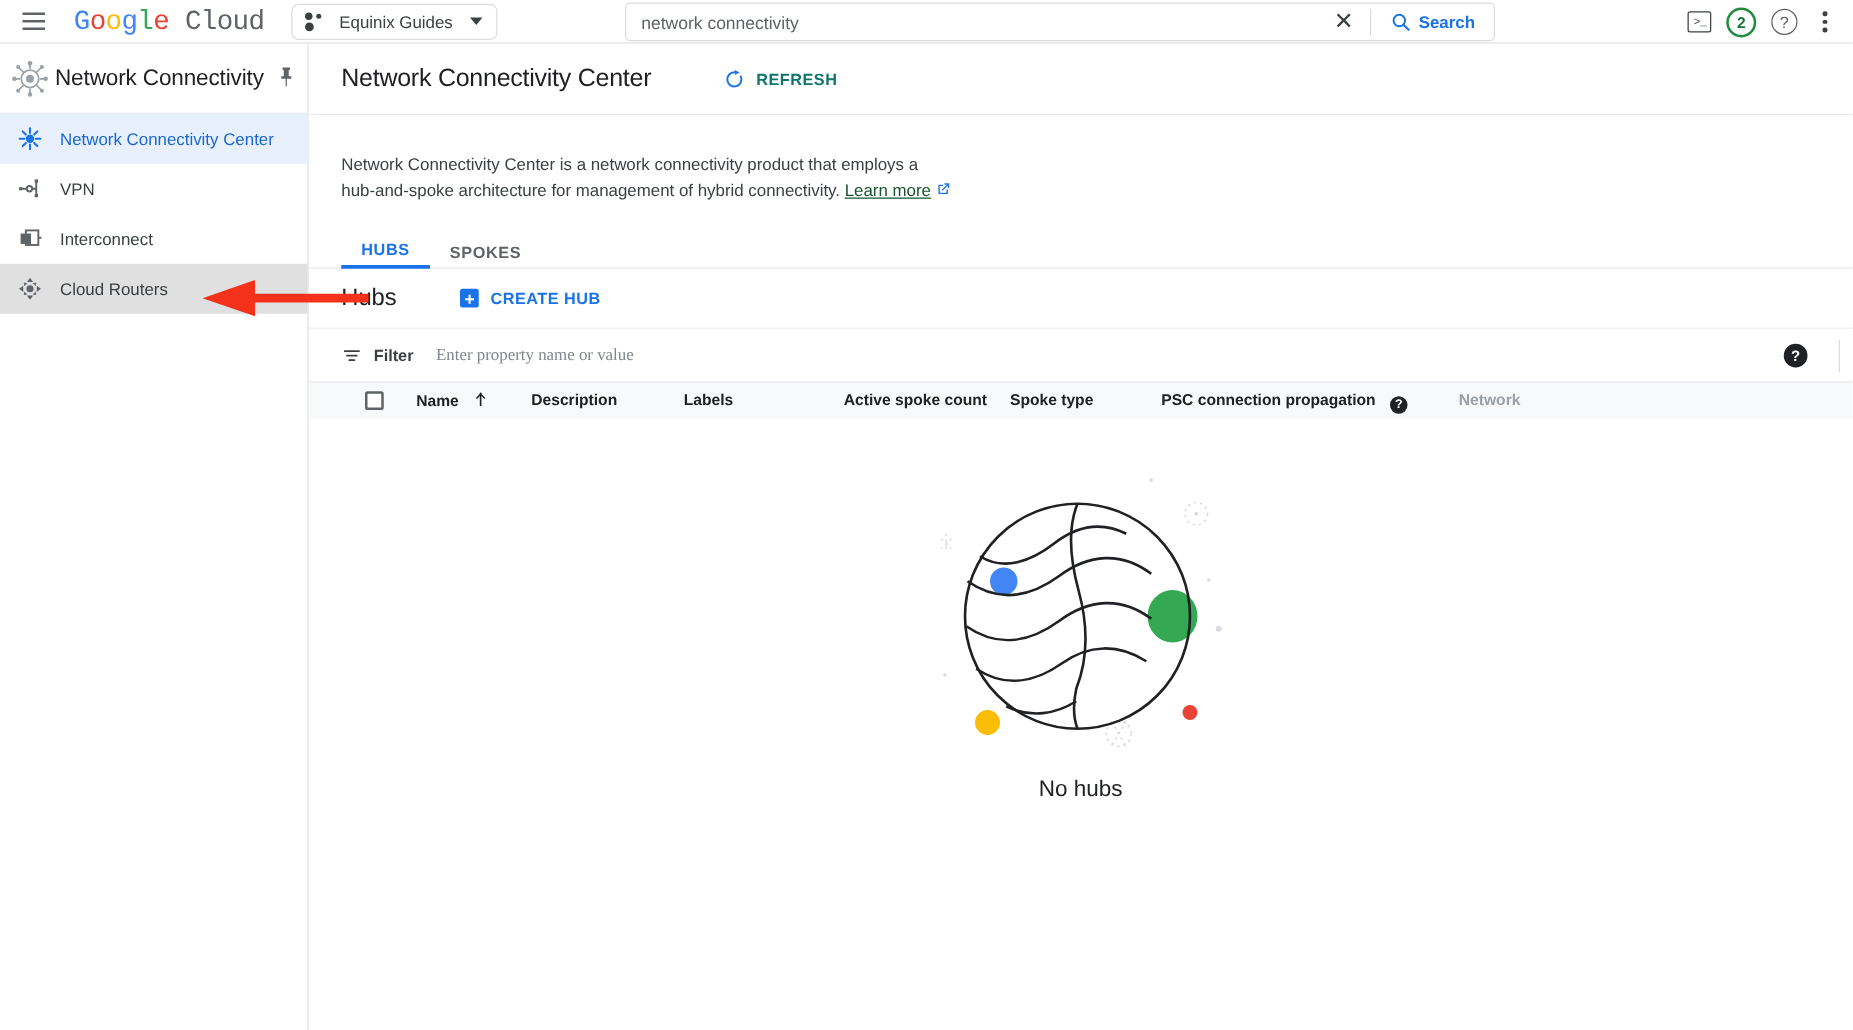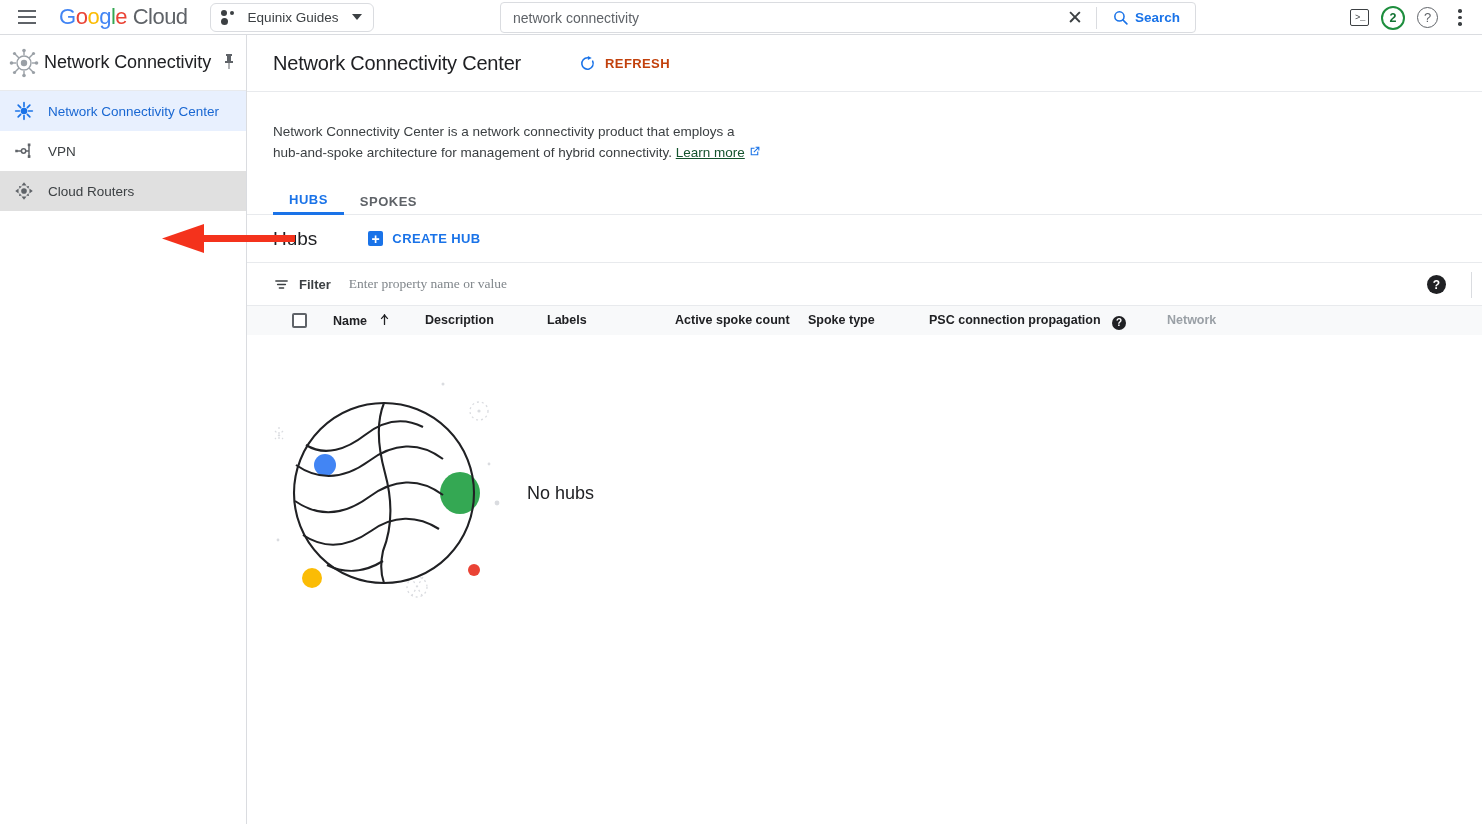--- a/index.html
+++ b/index.html
@@ -22,21 +22,21 @@
   #hamburger {
     width: 38px; height: 35px;
     display: flex; flex-direction: column; align-items: center; justify-content: center;
     cursor: pointer; margin-left: 8px;
   }
   #hamburger span {
     display: block; width: 18px; height: 2px; background: #5f6368; margin: 2px 0;
   }
   #logo {
     margin-left: 13px; font-size: 22px; letter-spacing: -0.5px;
-    font-family: Liberation Sans, sans-serif; white-space: nowrap;
+    font-family: Liberation Mono, monospace; white-space: nowrap;
   }
   #logo .g1 { color:#4285F4; } #logo .o1 { color:#EA4335; }
   #logo .o2 { color:#FBBC05; } #logo .g2 { color:#4285F4; }
   #logo .l  { color:#34A853; } #logo .e  { color:#EA4335; }
   #logo .cloud { color:#5f6368; font-weight: 400; }
   #project-chip {
     margin-left: 22px; height: 29px;
     border: 1px solid #dadce0; border-radius: 6px;
     display: flex; align-items: center; padding: 0 11px 0 10px;
     cursor: pointer; background:#fff;
@@ -125,21 +125,21 @@
 
   
   #main { position:absolute; left:247px; top:35px; width:1235px; height:789px; background:#fff; }
   #page-header {
     height: 57px; display:flex; align-items:center; padding-left: 26px;
     border-bottom:1px solid #e8eaed;
   }
   #page-title { font-size: 20px; color:#202124; letter-spacing:-0.2px; }
   #refresh-btn {
     margin-left: 58px; display:flex; align-items:center; gap:9px;
-    color:#c2410c; font-size:13px; font-weight:700; letter-spacing:0.4px; cursor:pointer;
+    color:#0f766e; font-size:13px; font-weight:700; letter-spacing:0.4px; cursor:pointer;
   }
   #description {
     padding: 29px 26px 0 26px; font-size: 13.5px; color:#3c4043; line-height: 21px;
     max-width: 540px;
   }
   #description a { color:#14532d; text-decoration: underline; }
   .ext-link-icon { display:inline-block; vertical-align:-1px; margin-left:3px; }
   #tabs {
     margin-top: 24px; height: 28px; display:flex; padding-left: 26px;
     border-bottom: 1px solid #e8eaed; position:relative;
@@ -191,21 +191,21 @@
   }
   .sort-arrow { display:inline-block; margin-left:7px; vertical-align:-1px; }
   .th-help {
     display:inline-block; margin-left:8px; width:14px; height:14px; border-radius:50%;
     background:#202124; color:#fff; font-size:10px; font-weight:700;
     text-align:center; line-height:14px; vertical-align:-2px; cursor:pointer;
   }
   
   #empty-state {
     position:absolute; left:0; top: 330px; width:1235px;
-    display:flex; flex-direction:row; align-items:center;
+    display:flex; flex-direction:column; align-items:center;
   }
   #empty-title { margin-top: 6px; font-size: 18px; color:#202124; }
   #empty-desc {
     margin-top: 8px; font-size: 13.5px; color:#3c4043; text-align:center;
     line-height: 21px; width: 460px;
   }
   
   #annotation-arrow { position:absolute; left: 160px; top: 224px; pointer-events:none; z-index: 50; }
 </style>
 </head>
@@ -326,20 +326,30 @@
           <line x1="18" y1="4" x2="18" y2="20"></line>
         </g>
         <rect x="1.5" y="10.5" width="3" height="3" fill="#5f6368"></rect>
         <rect x="16.5" y="3" width="3.2" height="3.2" fill="#5f6368"></rect>
         <rect x="16.5" y="17" width="3.2" height="3.2" fill="#5f6368"></rect>
       </svg>
     </span>
     <span>VPN</span>
   </div>
 
+  <div class="nav-item">
+    <span class="nicon">
+      <svg width="20" height="20" viewBox="0 0 24 24">
+        <rect x="8" y="4" width="12" height="14" fill="none" stroke="#5f6368" stroke-width="1.8"></rect>
+        <rect x="3" y="7" width="10" height="10" fill="#5f6368"></rect>
+        <line x1="20" y1="11" x2="23" y2="11" stroke="#5f6368" stroke-width="1.8"></line>
+      </svg>
+    </span>
+    <span>Interconnect</span>
+  </div>
 
   <div class="nav-item hovered">
     <span class="nicon">
       <svg width="20" height="20" viewBox="0 0 24 24" fill="#5f6368">
         <path d="M12 1.5 L15 5.5 H9 Z"></path>
         <path d="M12 22.5 L9 18.5 H15 Z"></path>
         <path d="M1.5 12 L5.5 9 V15 Z"></path>
         <path d="M22.5 12 L18.5 15 V9 Z"></path>
         <circle cx="12" cy="12" r="3.4"></circle>
         <path d="M6 6 l3.4 0.6 -2.8 2.8 z"></path>

